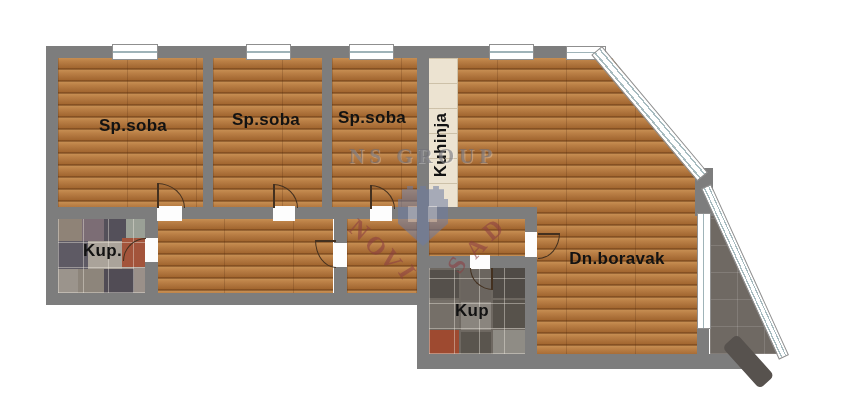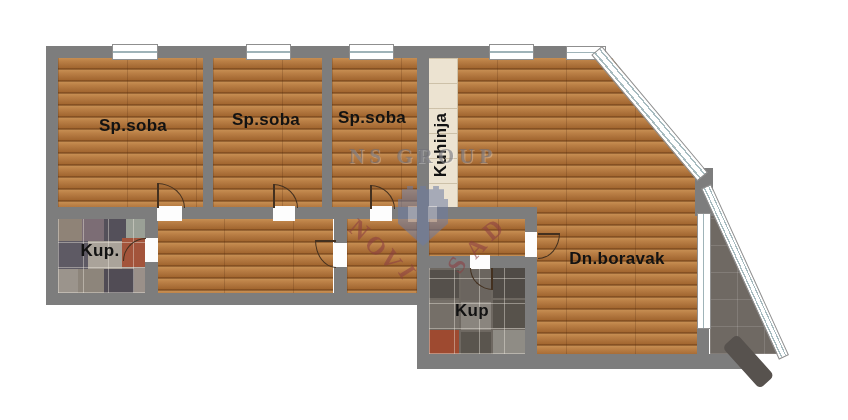--- a/index.html
+++ b/index.html
@@ -137,21 +137,21 @@
   <div class="arc" style="left:315px;top:240px;width:20px;height:25px;border-top:2px solid #43301f;border-left:1.4px solid #43301f;border-bottom:1.4px solid #43301f;border-bottom-left-radius:100% 100%;"></div>
   <div class="thresh" style="left:525px;top:232px;width:12px;height:25px;"></div>
   <div class="arc" style="left:538px;top:233px;width:21px;height:23px;border-top:2px solid #43301f;border-right:1.4px solid #43301f;border-bottom:1.4px solid #43301f;border-bottom-right-radius:100% 100%;"></div>
   <div class="thresh" style="left:470px;top:255px;width:20px;height:14px;"></div>
   <div class="arc" style="left:470px;top:268px;width:20px;height:21px;border-right:2px solid #43301f;border-left:1.4px solid #43301f;border-bottom:1.4px solid #43301f;border-bottom-left-radius:100% 100%;"></div>
 
   <span class="rlabel" style="left:133px;top:126px;">Sp.soba</span>
   <span class="rlabel" style="left:266px;top:120px;">Sp.soba</span>
   <span class="rlabel" style="left:372px;top:118px;">Sp.soba</span>
   <span class="rlabel vert" style="left:441px;top:145px;">Kuhinja</span>
-  <span class="rlabel" style="left:100px;top:251px;">Kup.</span>
+  <span class="rlabel" style="left:91px;top:251px;padding-left:23px;">Kup.</span>
   <span class="rlabel" style="left:617px;top:243px;margin-top:16px;">Dn.boravak</span>
   <span class="rlabel" style="left:472px;top:311px;">Kup</span>
 
   <span class="wm-line" style="left:423px;top:156px;font-size:21px;letter-spacing:5px;">NS GROUP</span>
   <div class="emblem" style="left:398px;top:186px;width:50px;height:60px;">
     <div class="crown"></div>
     <div class="shield"></div>
     <div class="tower" style="left:10px;"></div>
     <div class="tower" style="left:30px;"></div>
   </div>

